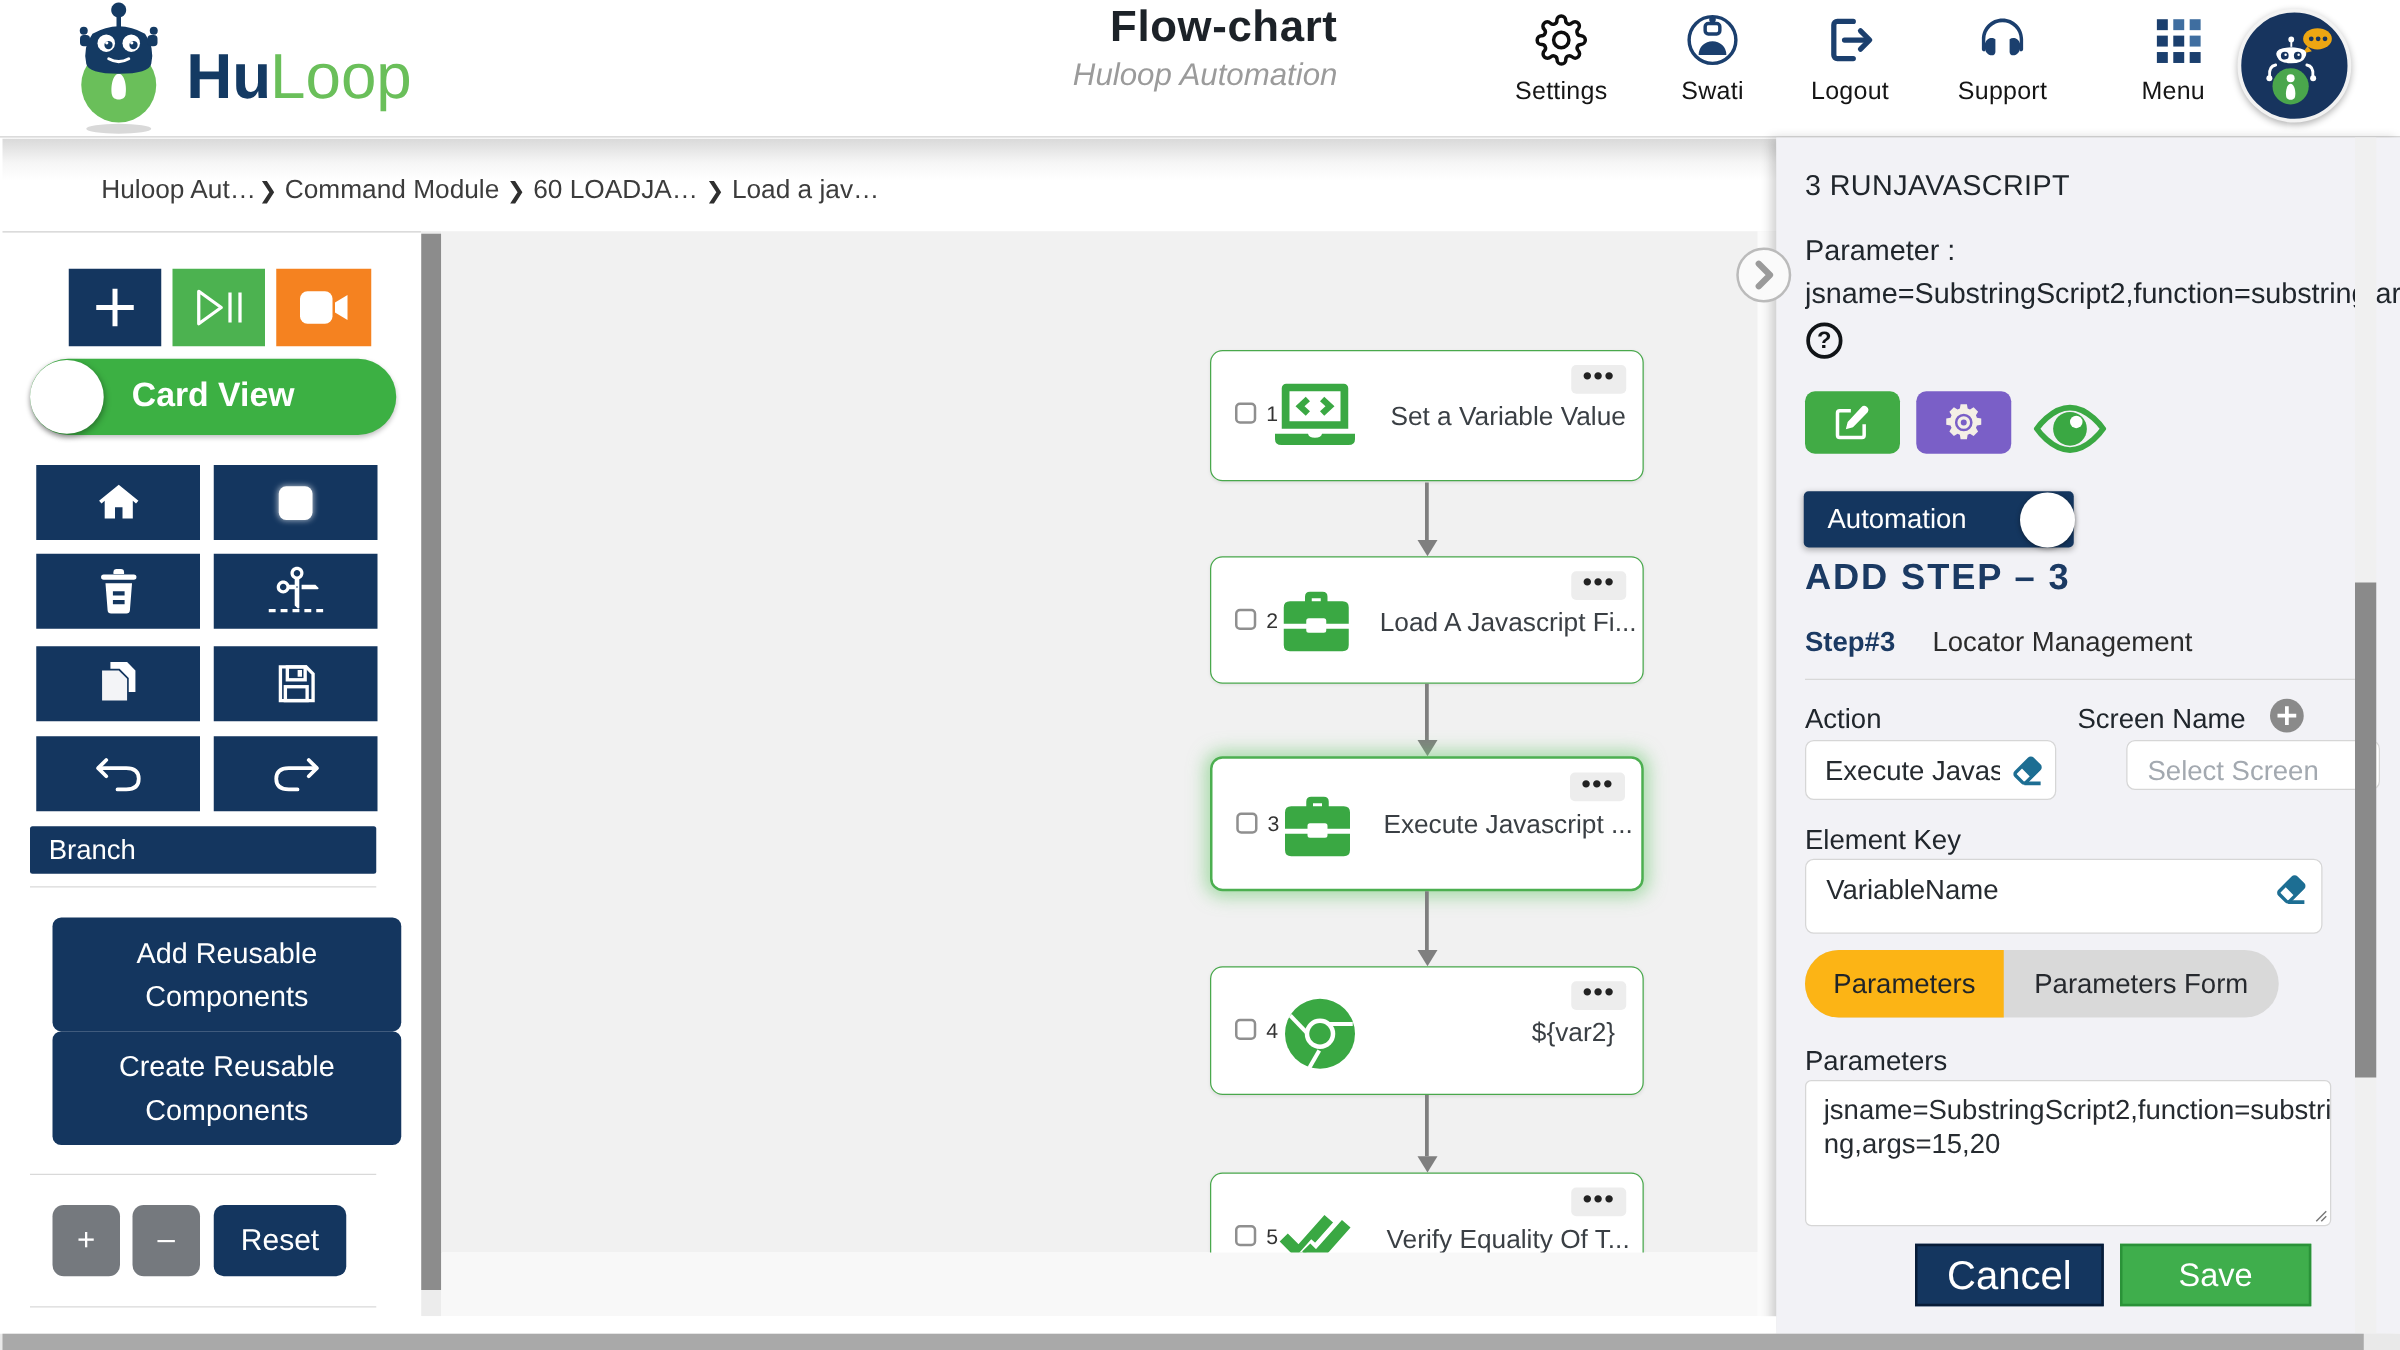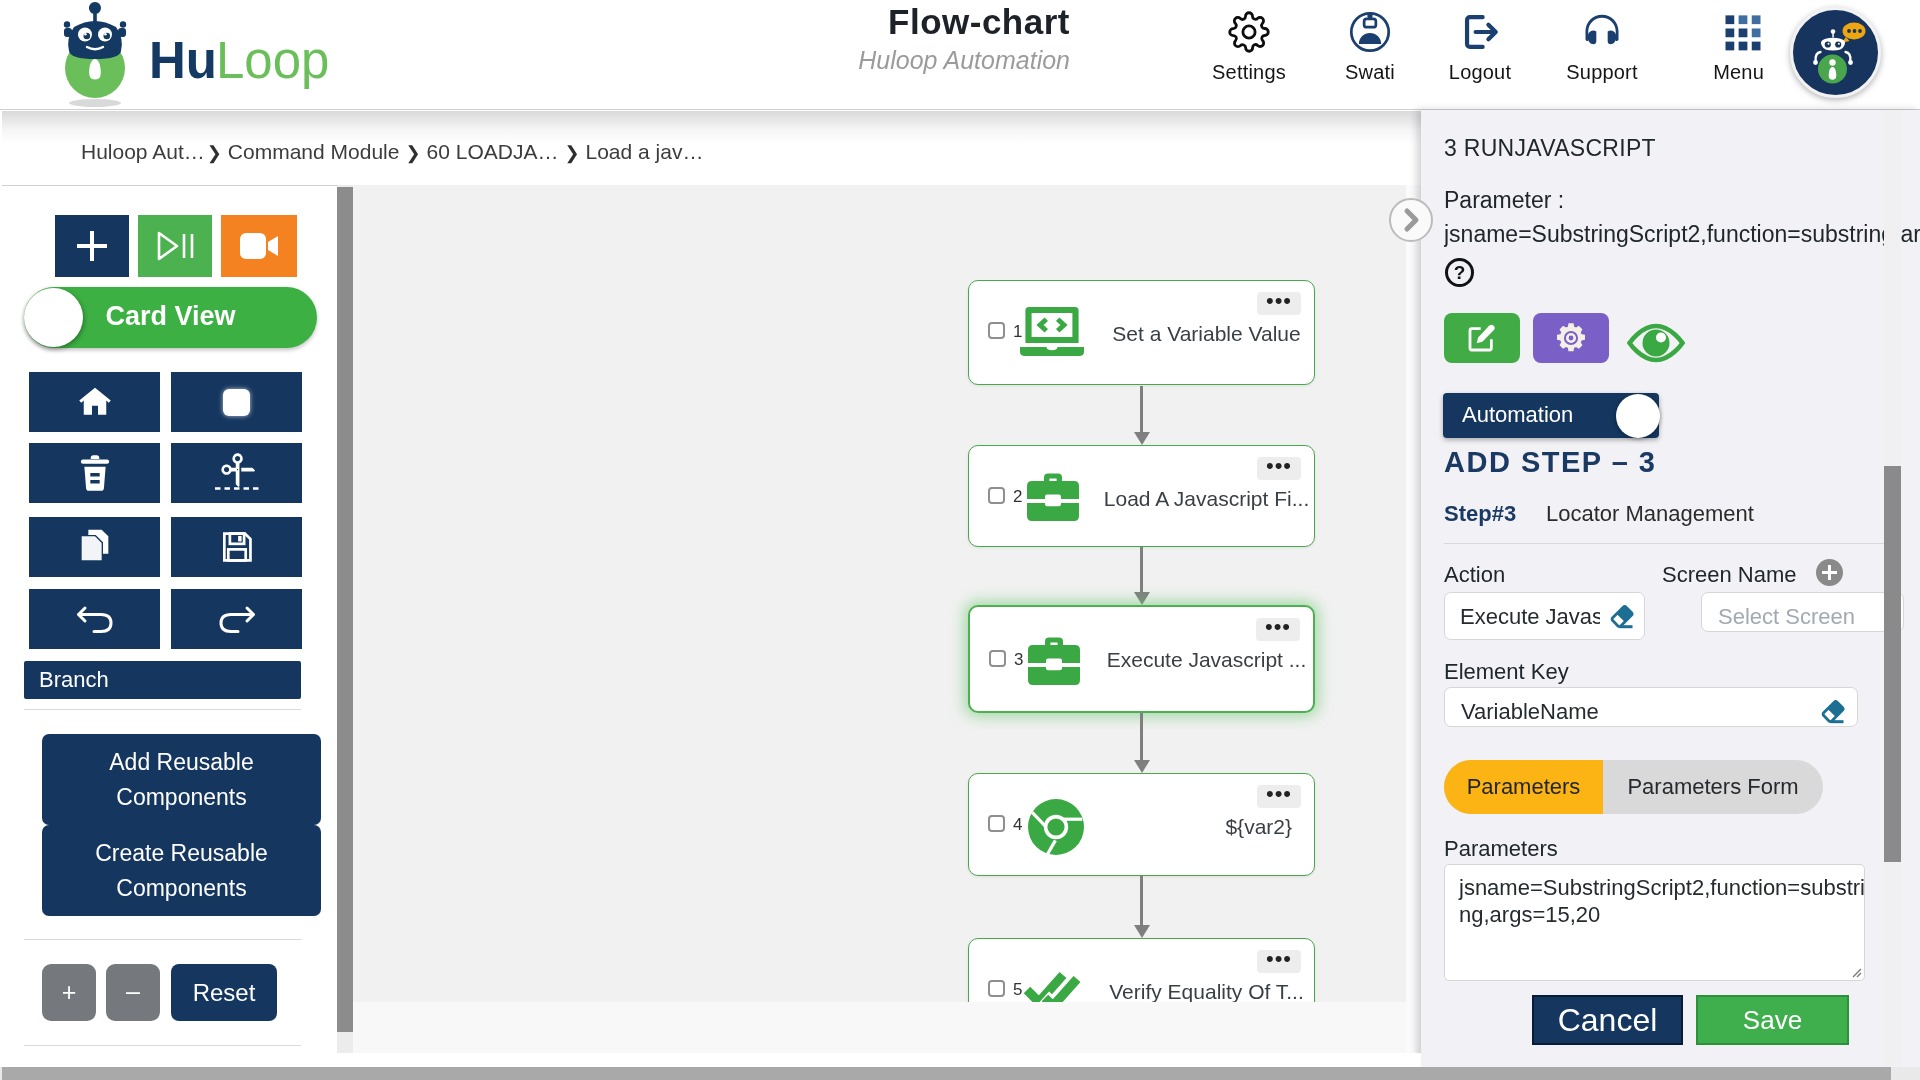--- a/index.html
+++ b/index.html
@@ -422,21 +422,21 @@
     <div style="position:absolute; left:395px; top:449px; width:27px; height:27px; background:#8a8a8a; border-radius:50%;">
       <svg width="27" height="27" viewBox="0 0 27 27">
           <path d="M12 6 h3 v6 h6 v3 h-6 v6 h-3 v-6 H6 v-3 h6z" fill="#fff"></path>
         </svg>
     </div>
     <div class="inp" style="left:241px; top:482px; width:203px; height:40px;margin-left:39px;">
       <div style="position:absolute; left:16px; top:11px; color:#a3a9b0;">Select Screen</div>
     </div>
 
     <div class="txt" style="left:23px; top:549px; font-size:22px;">Element Key</div>
-    <div class="inp" style="left:23px; top:577px; width:414px; height:40px;">
+    <div class="inp" style="left:23px; top:577px; width:414px; height:60px;">
       <div style="position:absolute; left:16px; top:11px;">VariableName</div>
       <svg style="position:absolute; right:11px; top:11px;" width="26" height="26" viewBox="0 0 26 26">
         <g transform="rotate(-45 13 12.5)">
           <rect x="3.5" y="6.8" width="19" height="11.5" rx="2" fill="none" stroke="#1d6e93" stroke-width="2.8"></rect>
           <rect x="11" y="6.8" width="11.5" height="11.5" rx="2" fill="#1d6e93"></rect>
         </g>
         <rect x="10.5" y="21.2" width="13" height="3" fill="#1d6e93"></rect>
       </svg>
     </div>
 

